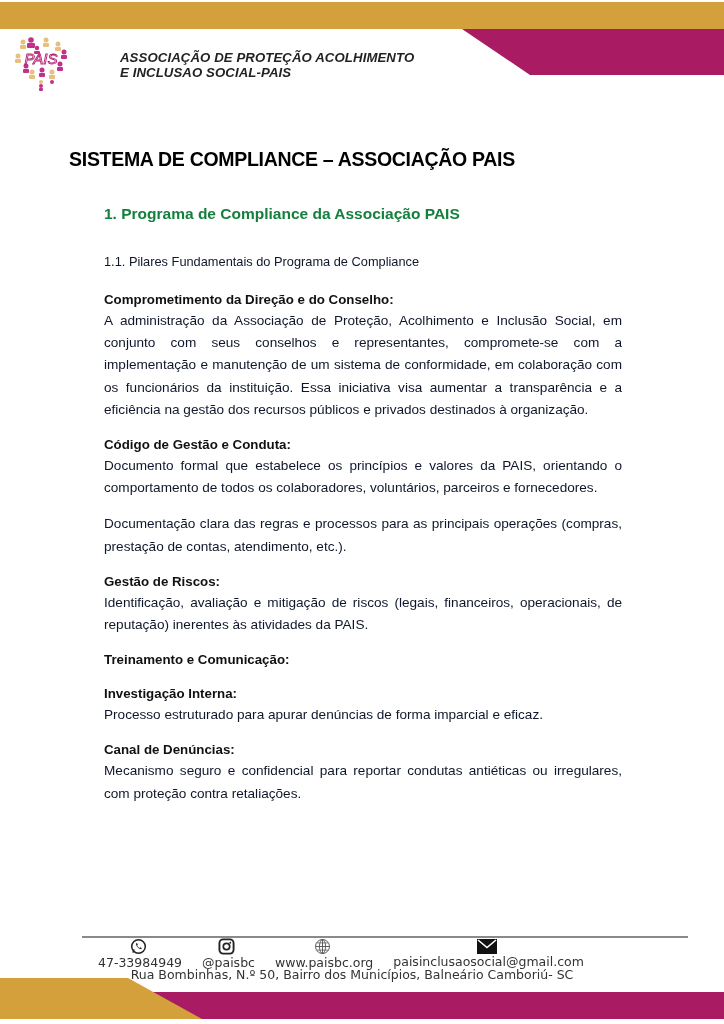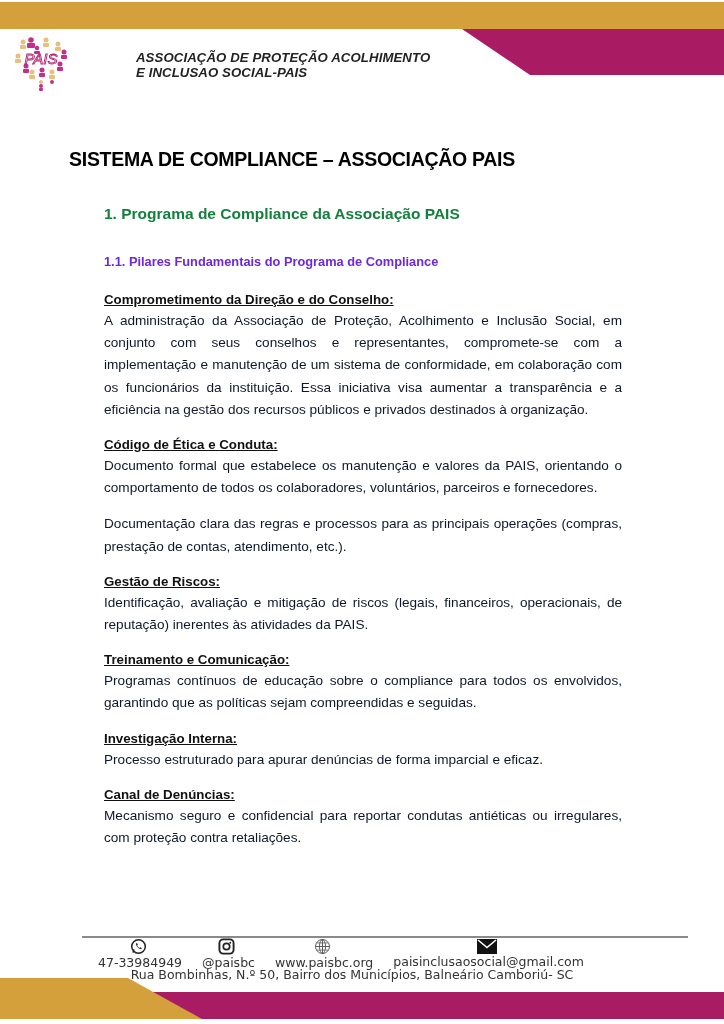--- a/index.html
+++ b/index.html
@@ -7,38 +7,38 @@
     width: 724px; height: 1024px; position: relative; overflow: hidden;
     background: #ffffff; color: #111;
     font-family: "Liberation Sans", sans-serif;
   }
   .hdr-gold { position: absolute; left: 0; top: 2px; width: 724px; height: 27px; background: #d4a03c; }
   .hdr-magenta { position: absolute; left: 0; top: 29px; width: 724px; height: 46px; }
   .logo { position: absolute; left: 14px; top: 34px; width: 56px; height: 58px; }
   .org-name {
     position: absolute; left: 120px; top: 50px;
     font-family: "Liberation Sans", sans-serif; font-weight: bold; font-style: italic;
-    font-size: 13.2px; line-height: 15px; color: #222; letter-spacing: 0.1px; margin-left: 16px;
+    font-size: 13.2px; line-height: 15px; color: #222; letter-spacing: 0.1px;
   }
   .doc-title {
     position: absolute; left: 0; width: 584px; top: 148px; text-align: center;
     font-family: "Liberation Sans", sans-serif; font-weight: bold; font-size: 19.5px;
     letter-spacing: -0.3px; color: #000;
   }
   .h2 {
     position: absolute; left: 104px; top: 205px;
     font-family: "Liberation Sans", sans-serif; font-weight: bold; font-size: 15.5px; color: #15803d;
   }
   .h3 {
     position: absolute; left: 104px; top: 254px;
-    font-weight: bold; font-size: 12.8px; color: #6d28d9;
+    font-weight: normal; font-size: 12.8px; color: #0f172a;
   }
   .content { position: absolute; left: 104px; top: 290px; width: 518px; }
   .pillar { margin-bottom: 14px; }
-  .pillar-title { font-weight: bold; font-size: 13.3px; line-height: 20px; color: #111; text-decoration: underline; }
+  .pillar-title { font-weight: bold; font-size: 13.3px; line-height: 20px; color: #111; }
   .pillar-body {
     font-size: 13.6px; line-height: 22.2px; color: #0f172a; text-align: justify;
   }
   .ft-line { position: absolute; left: 82px; top: 936px; width: 606px; height: 2px; background: #8a8a8a; }
   .ft-contacts {
     position: absolute; left: 98px; top: 943px; height: 22px; display: flex; align-items: center;
     font-family: "DejaVu Sans", sans-serif; font-size: 12.5px; color: #333;
   }
   .ft-item { display: flex; align-items: center; margin-right: 20px; flex-direction: column; }
   .ft-item svg { margin-right: 4px; }
@@ -100,33 +100,32 @@
 <div class="doc-title">SISTEMA DE COMPLIANCE – ASSOCIAÇÃO PAIS</div>
 <div class="h2">1. Programa de Compliance da Associação PAIS</div>
 <div class="h3">1.1. Pilares Fundamentais do Programa de Compliance</div>
 
 <div class="content">
   <div class="pillar">
     <div class="pillar-title">Comprometimento da Direção e do Conselho:</div>
     <div class="pillar-body">A administração da Associação de Proteção, Acolhimento e Inclusão Social, em conjunto com seus conselhos e representantes, compromete-se com a implementação e manutenção de um sistema de conformidade, em colaboração com os funcionários da instituição. Essa iniciativa visa aumentar a transparência e a eficiência na gestão dos recursos públicos e privados destinados à organização.</div>
   </div>
   <div class="pillar">
-    <div class="pillar-title">Código de Ética e Conduta:</div>
-    <div class="pillar-body">Documento formal que estabelece os manutenção e valores da PAIS, orientando o comportamento de todos os colaboradores, voluntários, parceiros e fornecedores.</div>
+    <div class="pillar-title">Código de Gestão e Conduta:</div>
+    <div class="pillar-body">Documento formal que estabelece os princípios e valores da PAIS, orientando o comportamento de todos os colaboradores, voluntários, parceiros e fornecedores.</div>
   </div>
   <div class="pillar">
     <div class="pillar-body">Documentação clara das regras e processos para as principais operações (compras, prestação de contas, atendimento, etc.).</div>
   </div>
   <div class="pillar">
     <div class="pillar-title">Gestão de Riscos:</div>
     <div class="pillar-body">Identificação, avaliação e mitigação de riscos (legais, financeiros, operacionais, de reputação) inerentes às atividades da PAIS.</div>
   </div>
   <div class="pillar">
     <div class="pillar-title">Treinamento e Comunicação:</div>
-    <div class="pillar-body">Programas contínuos de educação sobre o compliance para todos os envolvidos, garantindo que as políticas sejam compreendidas e seguidas.</div>
   </div>
   <div class="pillar">
     <div class="pillar-title">Investigação Interna:</div>
     <div class="pillar-body">Processo estruturado para apurar denúncias de forma imparcial e eficaz.</div>
   </div>
   <div class="pillar">
     <div class="pillar-title">Canal de Denúncias:</div>
     <div class="pillar-body">Mecanismo seguro e confidencial para reportar condutas antiéticas ou irregulares, com proteção contra retaliações.</div>
   </div>
 </div>

